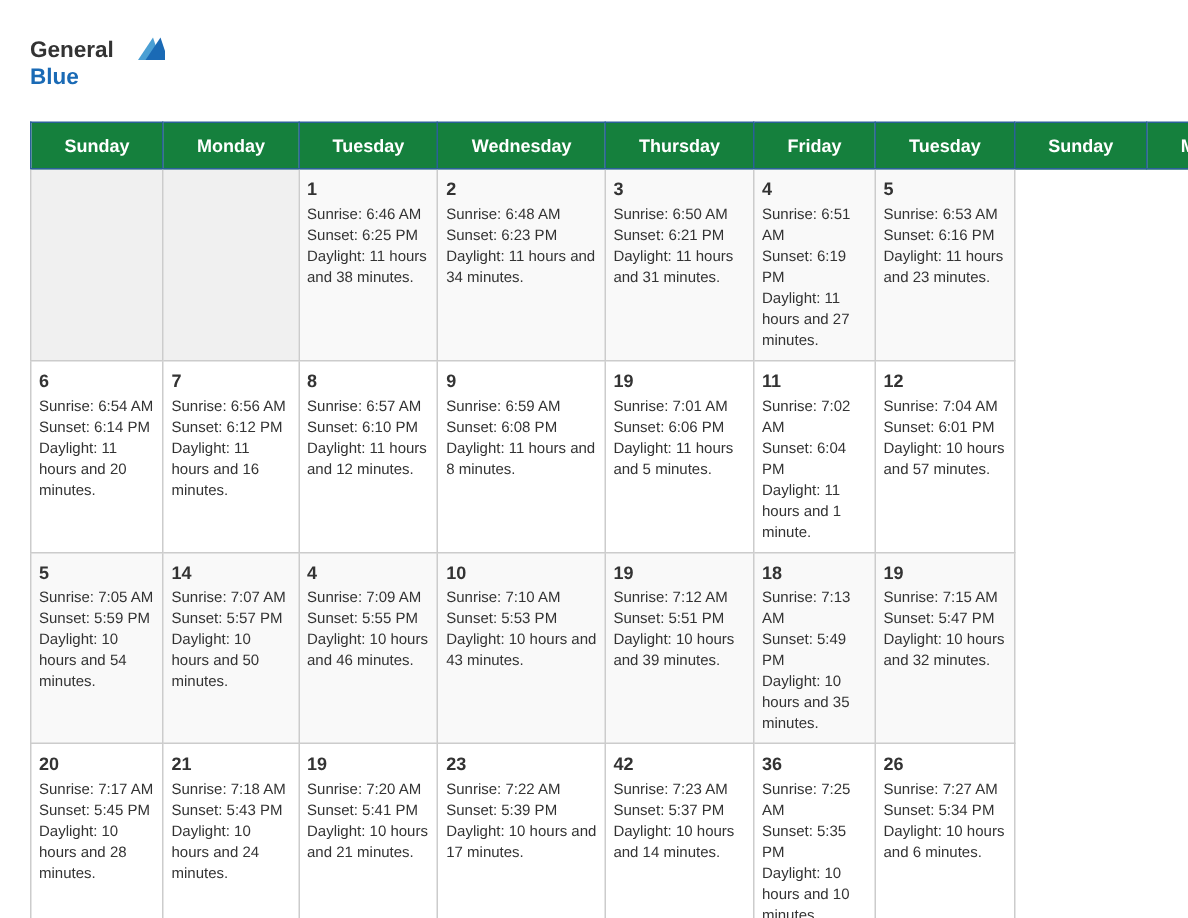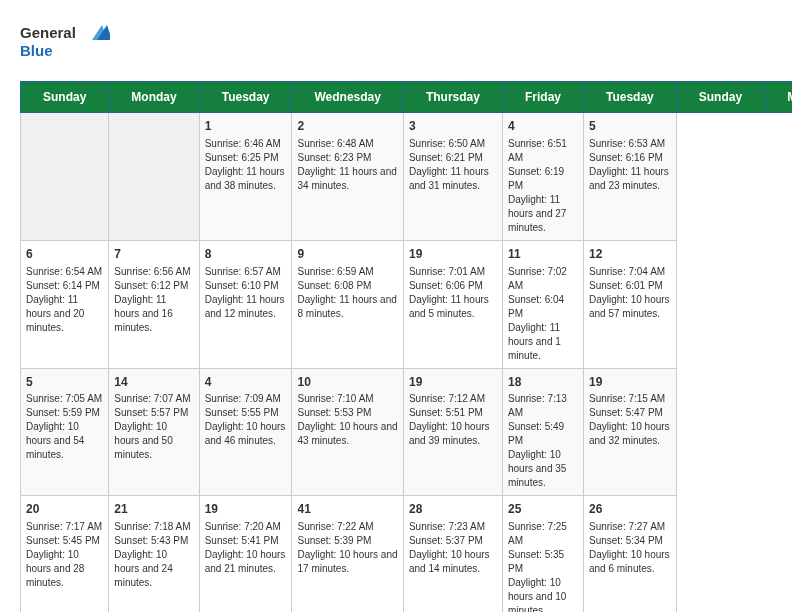--- a/index.html
+++ b/index.html
@@ -205,29 +205,29 @@
         </td>
         <td>
           <span class="day-number">21</span>
           <div class="day-info">Sunrise: 7:18 AM<br>Sunset: 5:43 PM<br>Daylight: 10 hours and 24 minutes.</div>
         </td>
         <td>
           <span class="day-number">19</span>
           <div class="day-info">Sunrise: 7:20 AM<br>Sunset: 5:41 PM<br>Daylight: 10 hours and 21 minutes.</div>
         </td>
         <td>
-          <span class="day-number">41</span>
+          <span class="day-number">23</span>
           <div class="day-info">Sunrise: 7:22 AM<br>Sunset: 5:39 PM<br>Daylight: 10 hours and 17 minutes.</div>
         </td>
         <td>
-          <span class="day-number">28</span>
+          <span class="day-number">42</span>
           <div class="day-info">Sunrise: 7:23 AM<br>Sunset: 5:37 PM<br>Daylight: 10 hours and 14 minutes.</div>
         </td>
         <td>
-          <span class="day-number">25</span>
+          <span class="day-number">36</span>
           <div class="day-info">Sunrise: 7:25 AM<br>Sunset: 5:35 PM<br>Daylight: 10 hours and 10 minutes.</div>
         </td>
         <td>
           <span class="day-number">26</span>
           <div class="day-info">Sunrise: 7:27 AM<br>Sunset: 5:34 PM<br>Daylight: 10 hours and 6 minutes.</div>
         </td>
       </tr>
     </tbody>
 </table>
 

